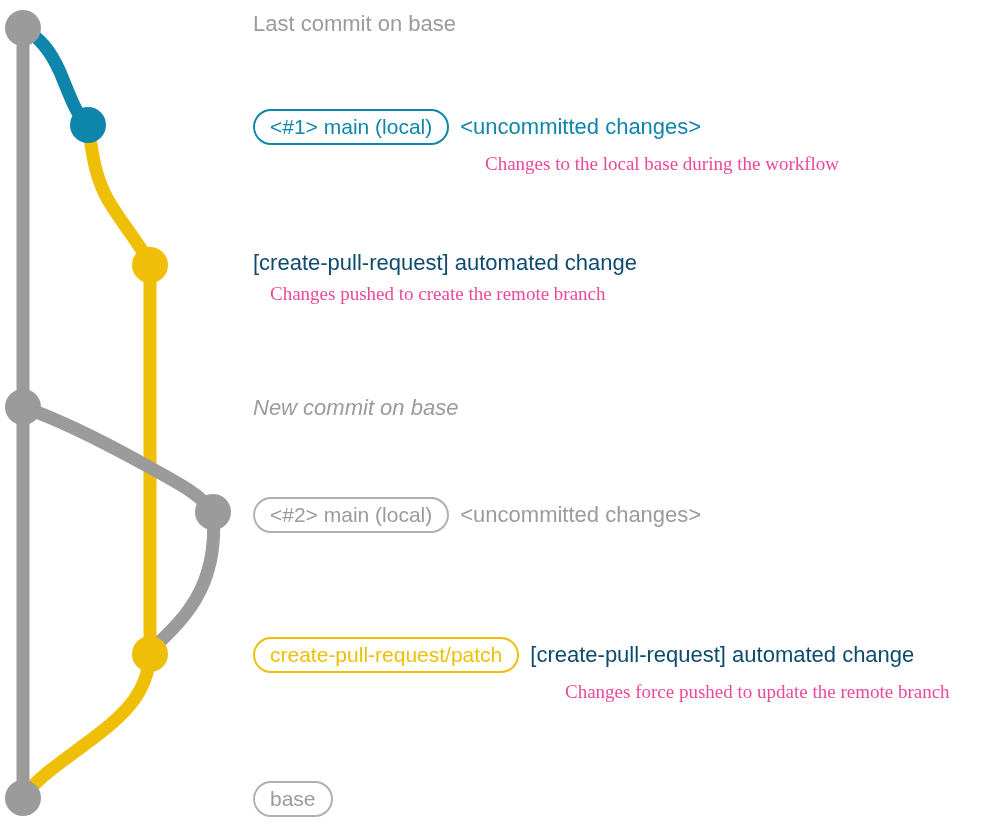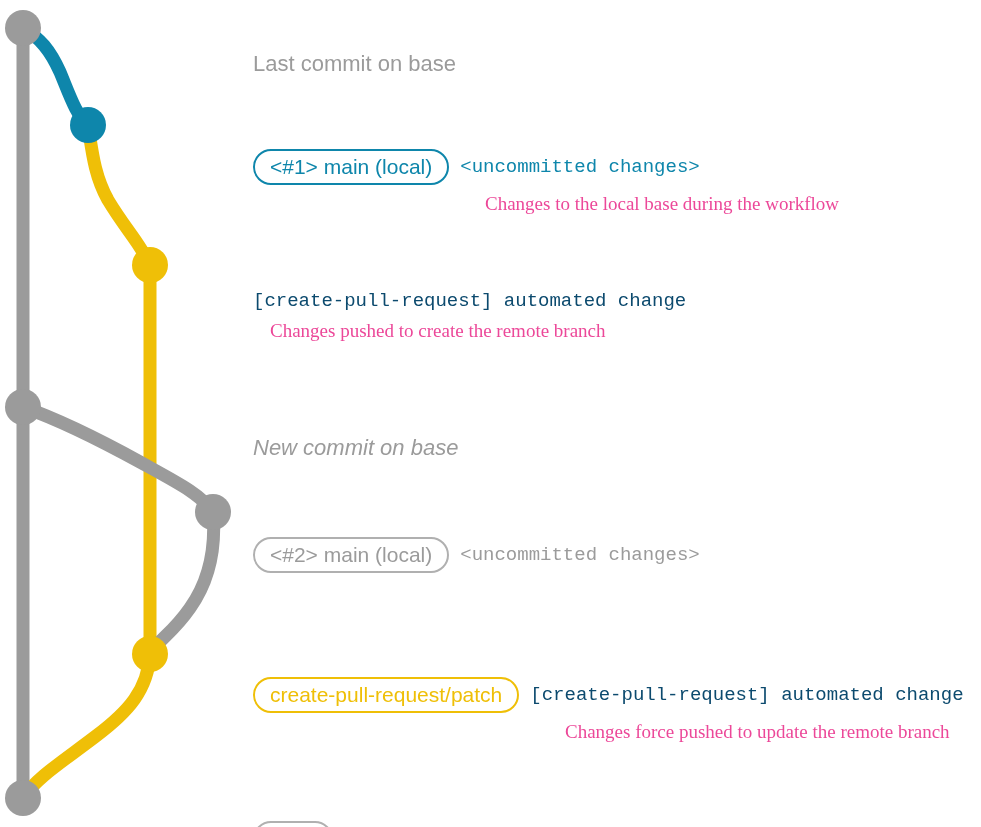--- a/index.html
+++ b/index.html
@@ -32,45 +32,43 @@
     position: absolute;
     left: 253px;
     display: flex;
     flex-direction: column;
   }
   .row-line {
     display: flex;
     align-items: center;
     gap: 11px;
     white-space: nowrap;
-    margin-top: 40px;
   }
 
   
   .pill {
     display: inline-block;
     border: 2px solid #999999;
     border-radius: 19px;
     padding: 5px 15px 6px 15px;
     font-size: 21px;
     line-height: 1;
     color: #999999;
     background: #ffffff;
     box-sizing: border-box;
   }
   .pill.blue { border-color: #0e86ab; color: #0e86ab; }
   .pill.yellow { border-color: #efbf07; color: #efbf07; }
   .pill.gray { border-color: #b0b0b0; color: #9b9b9b; }
 
   
   .subject {
-    font-size: 19px;
+    font-size: 22px;
     line-height: 1.1;
     white-space: nowrap;
-    font-family: Liberation Mono, monospace;
   }
   .subject.blue { color: #0e86ab; }
   .subject.yellow { color: #0c4a6e; }
   .subject.gray { color: #9b9b9b; }
 
   
   .headline {
     font-size: 22px;
     line-height: 1.1;
     color: #9b9b9b;
@@ -158,17 +156,17 @@
   <div class="row" style="top:637px;">
     <div class="row-line">
       <span class="pill yellow">create-pull-request/patch</span>
       <span class="subject yellow">[create-pull-request] automated change</span>
     </div>
     <div class="note" style="margin-left:312px;">Changes force pushed to update the remote branch</div>
   </div>
 
   <div class="row" style="top:781px;">
     <div class="row-line">
-      <span class="pill gray">main</span>
+      <span class="pill gray">base</span>
     </div>
   </div>
 
 </div>
 
 </body></html>

